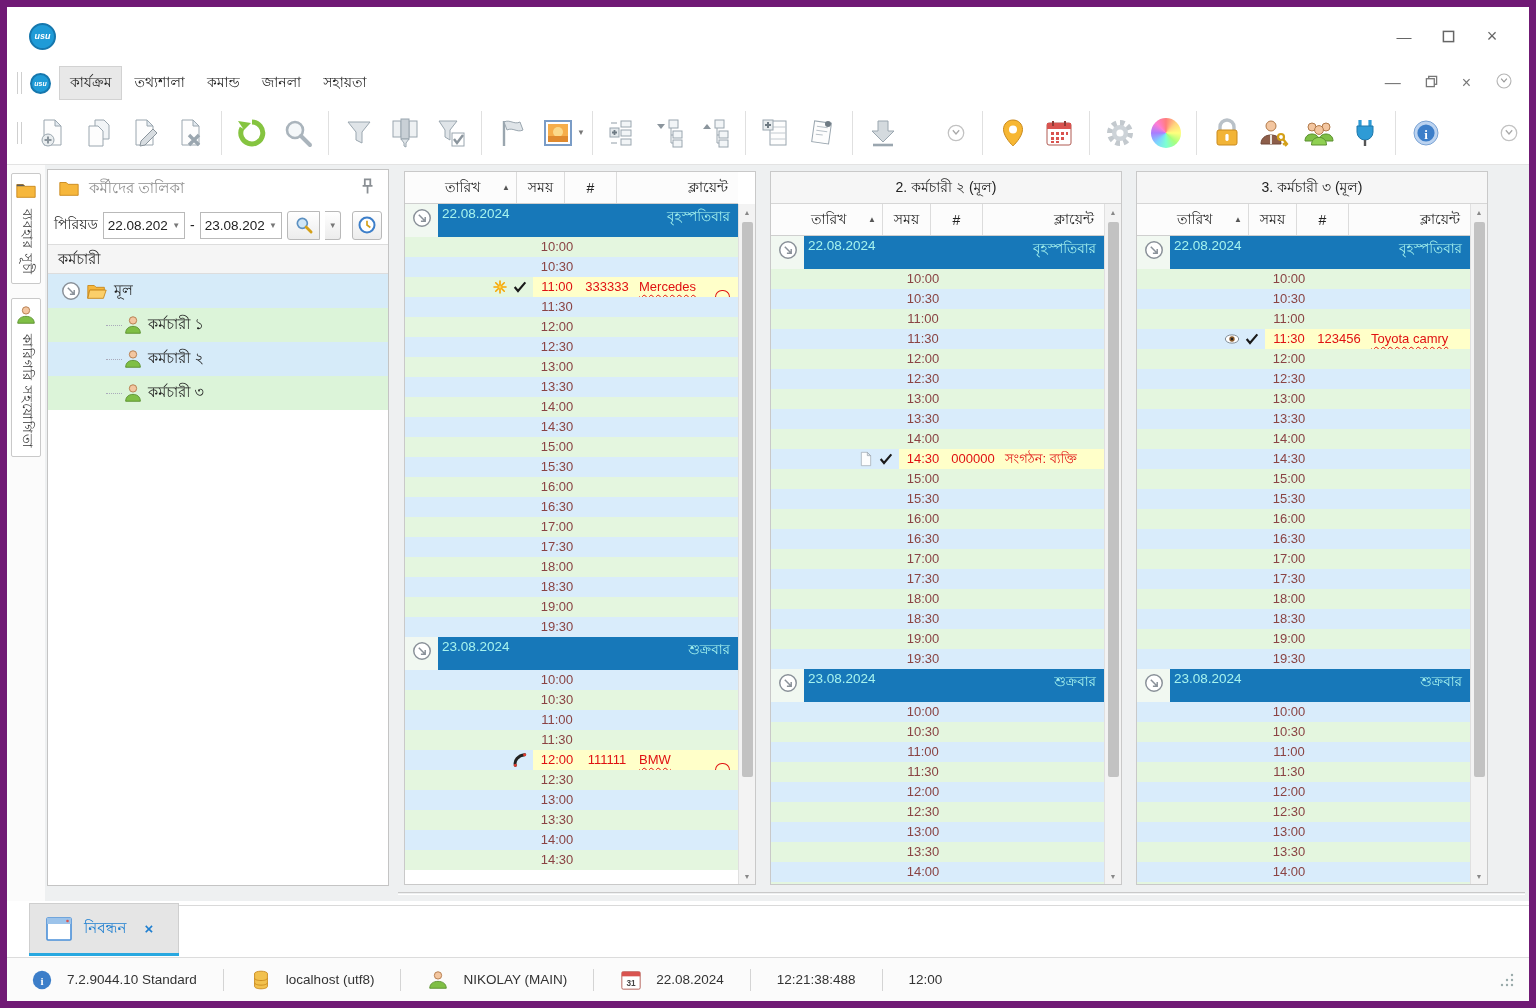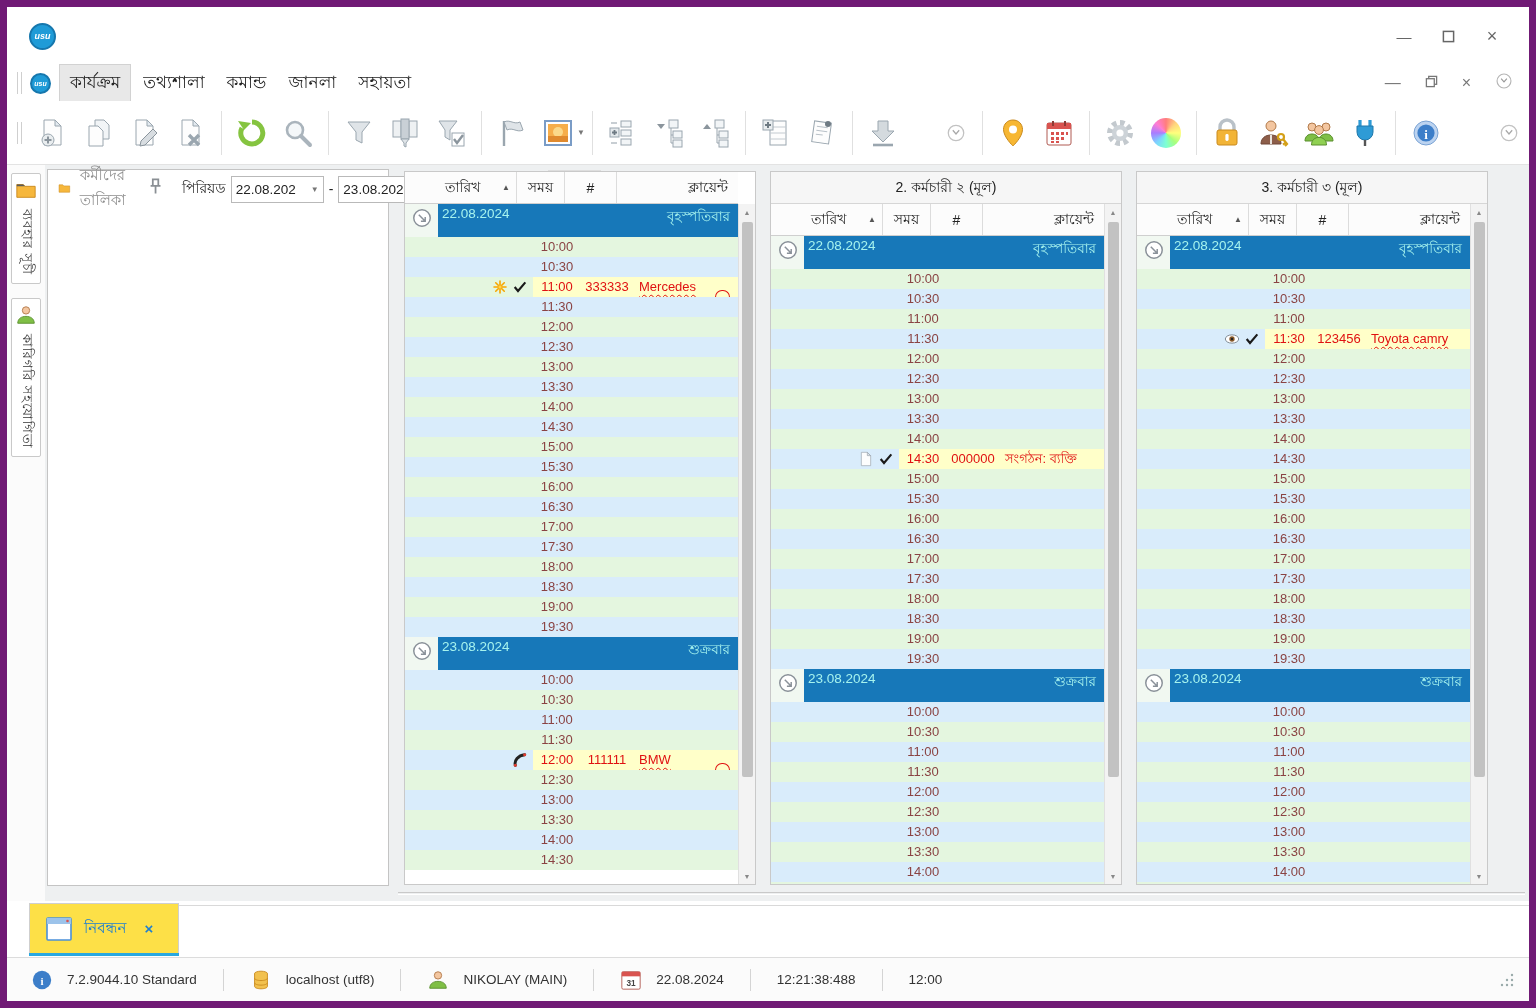--- a/index.html
+++ b/index.html
@@ -10,41 +10,41 @@
   .titlebar{height:58px;display:flex;align-items:center;padding:0 14px 0 22px;background:#fff;flex:0 0 auto;}
   .usu-logo{width:27px;height:27px;border-radius:50%;background:#1f9bd7;color:#fff;display:flex;align-items:center;justify-content:center;
             font-size:9px;font-style:italic;font-weight:bold;border:2px solid #1677ad;flex:0 0 auto;}
   .usu-logo.small{width:21px;height:21px;font-size:7px;}
   .title-text{color:#1f9bd7;font-size:18px;margin-left:12px;white-space:nowrap;}
   .win-controls{margin-left:auto;display:flex;gap:26px;align-items:center;color:#666;font-size:15px;padding-right:14px;}
   .win-controls .wc{width:18px;height:18px;display:flex;align-items:center;justify-content:center;cursor:default;}
   
   .menubar{height:36px;display:flex;align-items:center;padding-left:10px;background:#fff;flex:0 0 auto;}
   .drag-handle{width:5px;height:22px;border-left:1px solid #cfcfcf;border-right:1px solid #cfcfcf;margin-right:8px;}
-  .menu-items{display:flex;align-items:center;gap:2px;margin-left:8px;font-size:17px;}
+  .menu-items{display:flex;align-items:center;gap:2px;margin-left:8px;font-size:14px;}
   .menu-item{padding:4px 10px;cursor:default;}
   .menu-item.active{background:#e8e8e8;border:1px solid #d2d2d2;}
   .mdi-controls{margin-left:auto;display:flex;gap:24px;align-items:center;padding-right:16px;color:#777;}
   
   .toolbar{height:64px;display:flex;align-items:center;padding:0 6px 0 10px;background:#fff;border-bottom:1px solid #e3e3e3;flex:0 0 auto;}
   .tbtn{width:46px;height:48px;display:flex;align-items:center;justify-content:center;border-radius:3px;cursor:default;flex:0 0 auto;}
   .tbtn svg{width:32px;height:32px;}
   .tbtn.small{width:28px;}
   .tbtn.small svg{width:20px;height:20px;}
   .tsep{width:1px;height:44px;background:#e0e0e0;margin:0 7px;flex:0 0 auto;}
   .tb-caret{font-size:8px;color:#777;margin-left:-4px;}
   .palette{width:30px;height:30px;border-radius:50%;background:conic-gradient(#f66,#fc6,#ff6,#9f6,#6fc,#6cf,#96f,#f6c,#f66);opacity:.85;}
   
   .main{flex:1 1 auto;display:flex;background:#eef0f1;overflow:hidden;}
   .tabstrip{width:38px;background:#fbfbfb;display:flex;flex-direction:column;align-items:center;padding-top:8px;gap:14px;flex:0 0 auto;}
   .vtab{width:30px;border:1px solid #c9c9c9;background:#fff;border-radius:2px;display:flex;flex-direction:column;align-items:center;padding:5px 0 8px;gap:8px;cursor:default;}
   .vtab svg{width:22px;height:22px;}
   .vtab .lbl{writing-mode:vertical-rl;font-size:13px;color:#333;letter-spacing:1px;}
   
-  .lp{width:342px;background:#fff;border:1px solid #c4c4c4;margin:4px 3px 15px 2px;display:flex;flex-direction:row;flex:0 0 auto;}
+  .lp{width:342px;background:#fff;border:1px solid #c4c4c4;margin:4px 3px 15px 2px;display:flex;flex-direction:column;flex:0 0 auto;}
   .lp-title{height:36px;display:flex;align-items:center;gap:9px;padding:0 10px;color:#8f8f8f;font-size:15px;}
   .lp-title svg{width:22px;height:22px;}
   .lp-title .pin{margin-left:auto;}
   .lp-period{height:38px;display:flex;align-items:center;padding:0 6px;gap:5px;font-size:14px;}
   .combo{width:93px;height:27px;border:1px solid #b9b9b9;display:flex;align-items:center;padding:0 4px;font-size:13.5px;overflow:hidden;white-space:nowrap;background:#fff;}
   .combo .caret{margin-left:auto;font-size:8px;color:#777;}
   .btn{height:29px;border:1px solid #b9b9b9;background:linear-gradient(#fff,#ececec);display:flex;align-items:center;justify-content:center;}
   .btn svg{width:20px;height:20px;}
   .search-btn{width:38px;border-radius:3px 0 0 3px;}
   .search-caret{width:18px;border-left:none;border-radius:0 3px 3px 0;font-size:8px;color:#777;}
@@ -85,21 +85,21 @@
   .cl.sp{text-decoration:underline wavy #e01111 1px;text-underline-offset:3px;}
   .arc{position:absolute;right:8px;bottom:0px;width:15px;height:7px;border:1.6px solid #e01111;border-bottom:none;border-radius:8px 8px 0 0;}
   .p-scroll{position:absolute;top:32px;right:0;bottom:0;width:17px;background:#f3f3f3;border-left:1px solid #e0e0e0;display:flex;flex-direction:column;align-items:center;}
   .sb-up,.sb-down{height:16px;font-size:7px;color:#888;display:flex;align-items:center;justify-content:center;width:100%;}
   .sb-down{margin-top:auto;}
   .sb-thumb{width:11px;background:#c2c2c2;border-radius:2px;height:555px;margin-top:2px;}
   .hsep{position:absolute;left:6px;right:4px;bottom:6px;height:3px;border-top:1px solid #c9c9c9;border-bottom:1px solid #fff;}
   
   .tabbar{height:56px;background:#fff;position:relative;flex:0 0 auto;}
   .tabbar .topline{position:absolute;top:4px;left:170px;right:0;border-top:1px solid #d9d9d9;}
-  .doc-tab{position:absolute;left:22px;top:2px;width:150px;height:50px;background:#fde047;border:1px solid #cfcfcf;border-bottom:none;
+  .doc-tab{position:absolute;left:22px;top:2px;width:150px;height:50px;background:#e5e5e5;border:1px solid #cfcfcf;border-bottom:none;
            display:flex;align-items:center;gap:12px;padding-left:16px;cursor:default;}
   .doc-tab .underline{position:absolute;left:-1px;right:-1px;bottom:-3px;height:3px;background:#29a8e0;}
   .doc-tab svg{width:26px;height:24px;}
   .doc-tab .t-label{color:#1f7fd0;font-size:15px;}
   .doc-tab .t-close{color:#1f7fd0;font-size:15px;font-weight:bold;margin-left:6px;}
   
   .statusbar{height:44px;background:#fbfbfb;border-top:1px solid #dcdcdc;display:flex;align-items:center;padding:0 14px 0 24px;gap:0;font-size:13.5px;color:#333;flex:0 0 auto;}
   .sb-item{display:flex;align-items:center;gap:14px;white-space:nowrap;}
   .sb-item svg{width:22px;height:22px;}
   .sb-sep{width:1px;height:22px;background:#d4d4d4;margin:0 26px;}
@@ -442,20 +442,30 @@
                 <path d="M8.5 8.5l6.5 6.5M15.5 10.8v4.7h-4.7" fill="none" stroke="#8a9199" stroke-width="1.6"></path>
               </svg>
             </span>
   <span style="width:24px;height:22px;display:inline-flex">
               <svg viewBox="0 0 24 24">
                 <path d="M2 6h7l2 2h9v3H4l-2 9z" fill="#f6b73c" stroke="#c98a1e"></path>
                 <path d="M4 11h18l-3 9H2z" fill="#fbcf6a" stroke="#c98a1e"></path>
               </svg>
             </span>
   <span>মূল</span>
+          </div>
+          <div class="tree-row child" style="background:#dcf4d9">
+    <span class="dotline"></span>
+    <span style="width:22px;height:22px;display:inline-flex">
+              <svg viewBox="0 0 24 24">
+                <circle cx="12" cy="7" r="4" fill="#f3c6a0" stroke="#b27a4a"></circle>
+                <path d="M4 21c0-5 3.6-7.5 8-7.5s8 2.5 8 7.5z" fill="#7fbf45" stroke="#5a8f2e"></path>
+              </svg>
+            </span>
+    <span>কর্মচারী ১</span>
           </div>
           <div class="tree-row child" style="background:#d6ebf9">
     <span class="dotline"></span>
     <span style="width:22px;height:22px;display:inline-flex">
               <svg viewBox="0 0 24 24">
                 <circle cx="12" cy="7" r="4" fill="#f3c6a0" stroke="#b27a4a"></circle>
                 <path d="M4 21c0-5 3.6-7.5 8-7.5s8 2.5 8 7.5z" fill="#7fbf45" stroke="#5a8f2e"></path>
               </svg>
             </span>
     <span>কর্মচারী ২</span>

